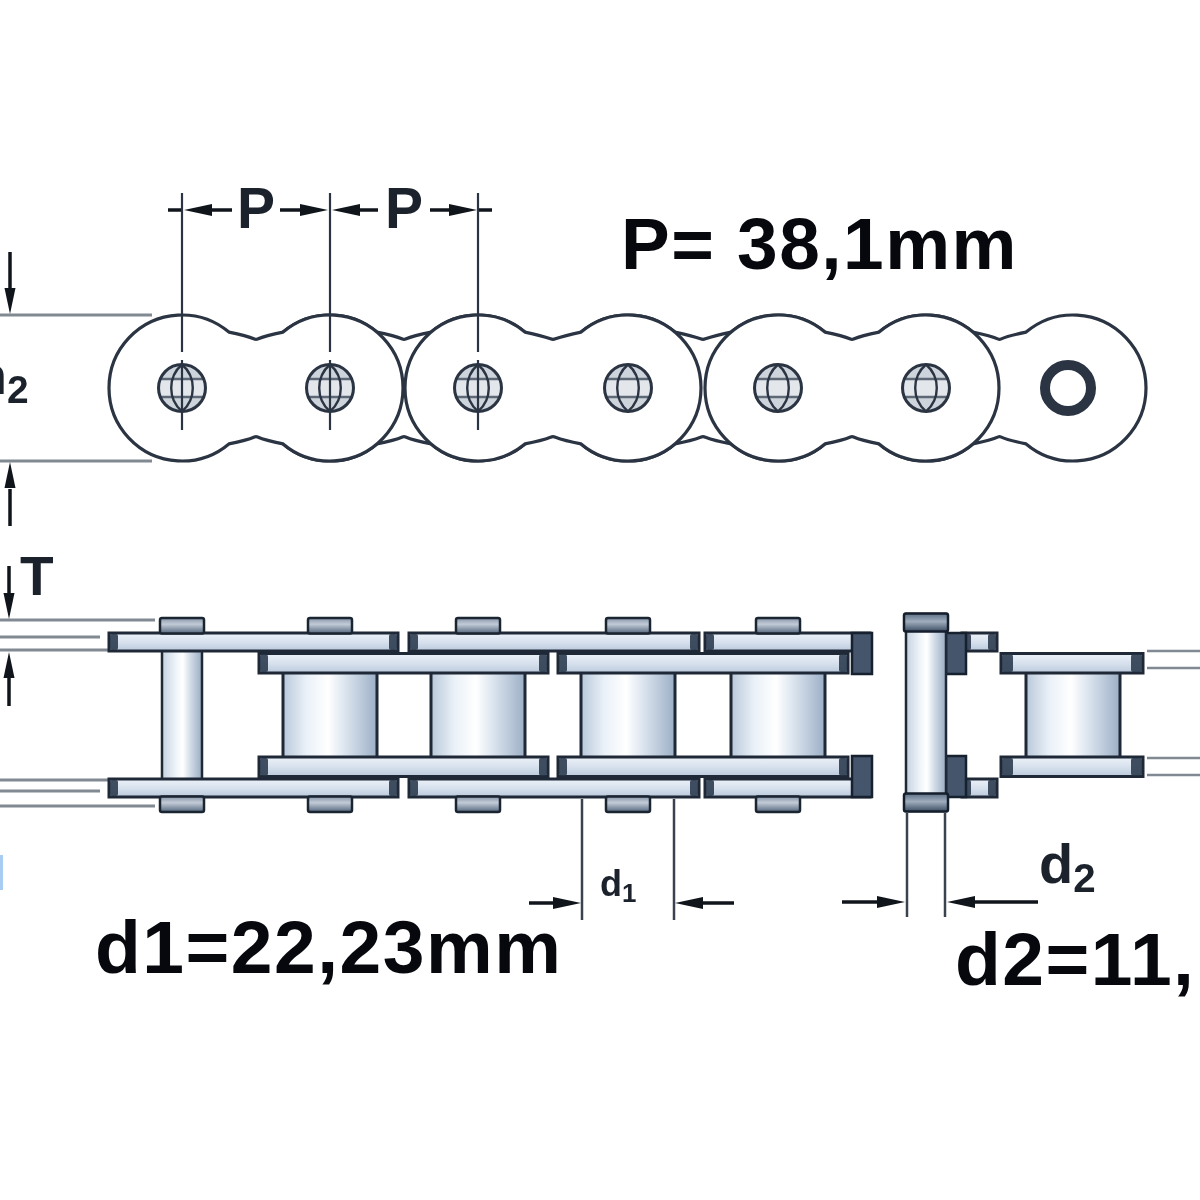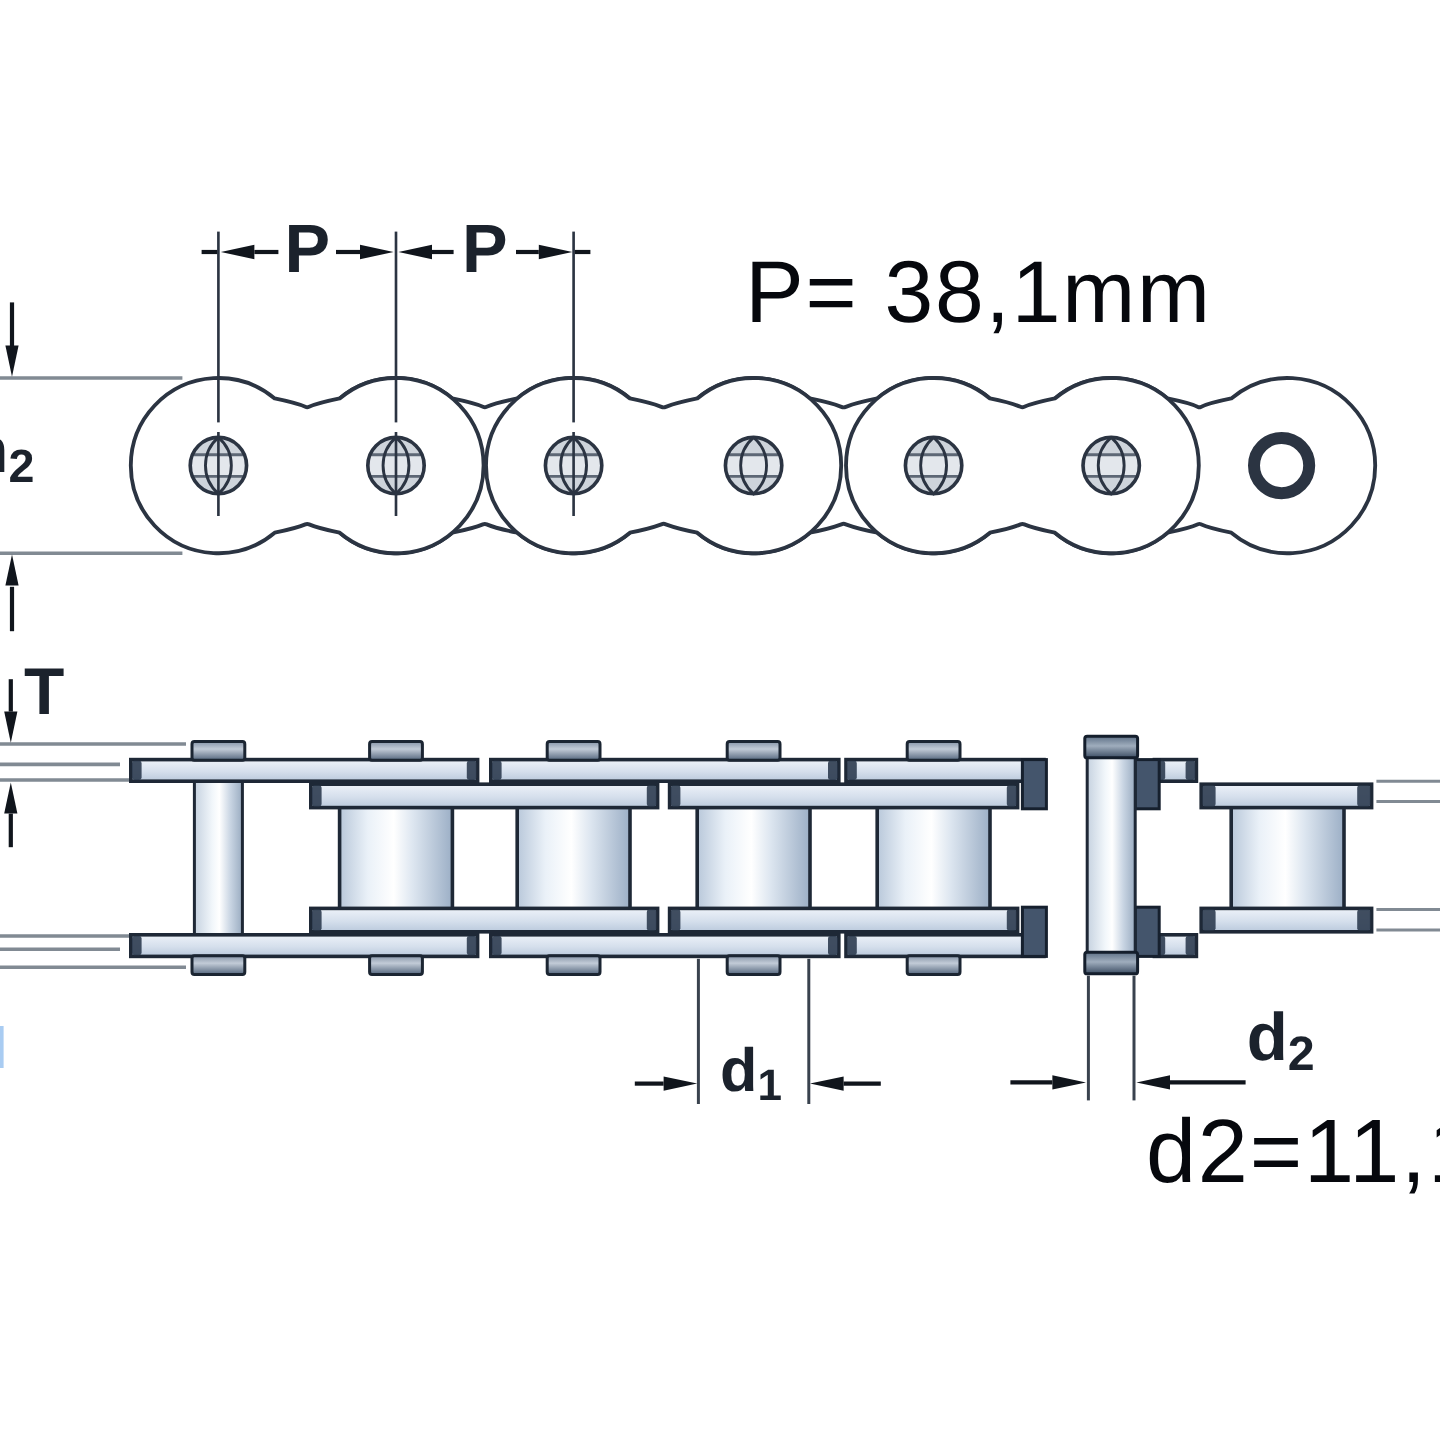--- a/index.html
+++ b/index.html
@@ -1,21 +1,21 @@
 <!DOCTYPE html>
 <html><head>
 <meta charset="utf-8">
 <style>
   html,body{margin:0;padding:0;}
   body{width:1200px;height:1200px;overflow:hidden;background:#ffffff;
        font-family:"Liberation Sans","DejaVu Sans",sans-serif;}
   #stage{position:relative;width:1200px;height:1200px;overflow:hidden;background:#fff;}
   #drawing{position:absolute;left:0;top:0;}
   .lbl{position:absolute;color:#1b222c;font-weight:600;line-height:1;white-space:nowrap;}
-  .val{position:absolute;color:#06080d;font-weight:400;line-height:1;white-space:nowrap;letter-spacing:1.5px;}
+  .val{position:absolute;color:#06080d;font-weight:700;line-height:1;white-space:nowrap;letter-spacing:1.5px;}
   .sub{font-size:0.72em;position:relative;top:0.22em;}
   .center{transform:translateX(-50%);}
 </style>
 </head>
 <body>
 
 <div id="stage">
 
   <svg id="drawing" width="1200" height="1200" viewBox="0 0 1200 1200">
     <defs id="defs">
@@ -240,23 +240,24 @@
 
   <div class="lbl center" style="left:256px;top:180px;font-size:57px;font-weight:700;">P</div>
   <div class="lbl center" style="left:404px;top:180px;font-size:57px;font-weight:700;">P</div>
 
   <div class="lbl" style="left:-26px;top:348px;font-size:54px;">
     <span>h</span><span class="sub">2</span>
   </div>
 
   <div class="lbl" style="left:20px;top:549px;font-size:55px;">T</div>
 
-  <div class="lbl" style="left:600px;top:866px;font-size:51px;">
+  <div class="lbl" style="left:600px;top:866px;font-size:36px;">
     <span>d</span><span class="sub">1</span>
   </div>
 
   <div class="lbl" style="left:1039px;top:836px;font-size:56px;">
     <span>d</span><span class="sub">2</span>
   </div>
 
+  <div class="val" style="left:95px;top:910px;font-size:75px;">d1=22,23mm</div>
 
   <div class="val" style="left:955px;top:922px;font-size:75px;">d2=11,1mm</div>
 </div>
 
 </body></html>

